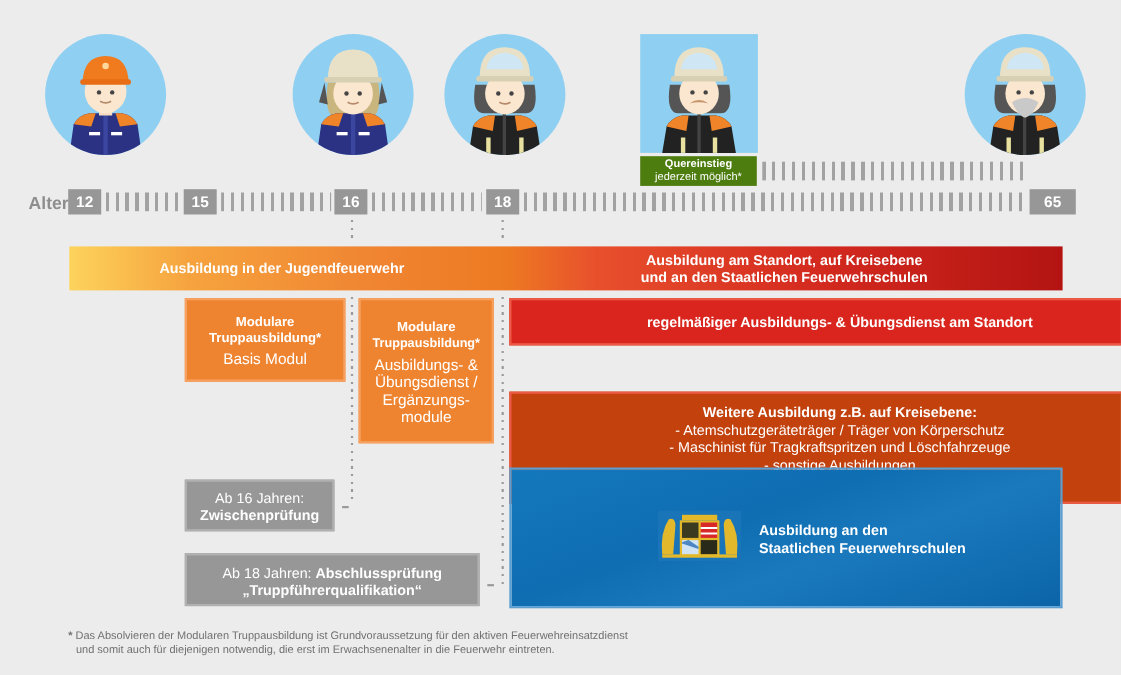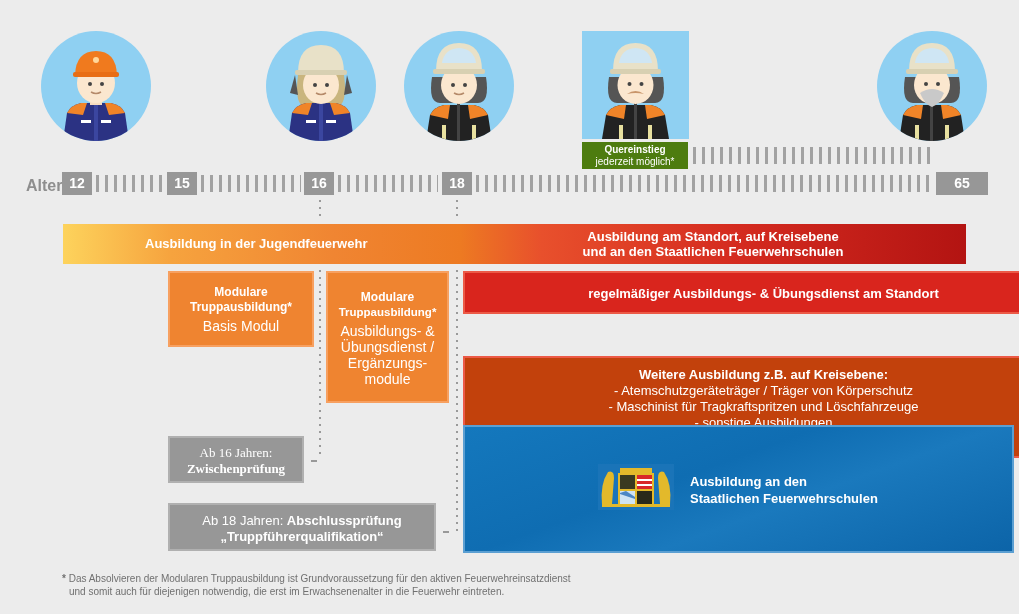--- a/index.html
+++ b/index.html
@@ -29,21 +29,21 @@
 
   .orange-box { position: absolute; background: #ef8430; border: 2px solid #f7a060; color: #fff; text-align: center; }
   .orange-box .t-bold { font-weight: bold; font-size: 12px; line-height: 15px; display: block; }
   .orange-box .t-reg { font-size: 14px; line-height: 16px; display: block; }
 
   .red-box { position: absolute; left: 463px; width: 601px; background: #d9251d; border: 2px solid #ec5a47; color: #fff; text-align: center; }
   .red-box.dark { background: #c2410c; margin-top: 38px; }
   .red-box .title { font-weight: bold; font-size: 13px; }
   .red-box .item { font-size: 13px; line-height: 16px; display:block; }
 
-  .blue-box { position: absolute; left: 463px; top: 425px; width: 551px; height: 128px;
+  .blue-box { position: absolute; left: 463px; top: 425px; width: 503px; height: 128px;
     background: linear-gradient(160deg, #1478bd 0%, #0f6db2 40%, #1a79bd 60%, #0c64a8 100%);
     border: 2px solid #5b9fd2; }
   .blue-box .text { position: absolute; left: 225px; top: 46px; color: #fff; font-weight: bold; font-size: 13px; line-height: 17px; }
   .crest { position: absolute; left: 133px; top: 37px; width: 76px; height: 46px; }
 
   .grey-box { position: absolute; background: #979797; border: 2px solid #b0b0b0; color: #fff; text-align: center; }
   .grey-box span { display: block; font-size: 13px; line-height: 16px; }
 
   .dash { position: absolute; width: 6px; height: 2px; background: #999; }
 
@@ -157,21 +157,21 @@
 
 <div class="alter-label">Alter</div>
 <div class="age-box" style="left:62px;width:30px;">12</div>
 <div class="ticks" style="left:96px;top:175px;width:66px;"></div>
 <div class="age-box" style="left:167px;width:30px;">15</div>
 <div class="ticks" style="left:201px;top:175px;width:100px;"></div>
 <div class="age-box" style="left:304px;width:30px;">16</div>
 <div class="ticks" style="left:338px;top:175px;width:100px;"></div>
 <div class="age-box" style="left:442px;width:30px;">18</div>
 <div class="ticks" style="left:476px;top:175px;width:457px;"></div>
-<div class="age-box" style="left:936px;width:52px;">65</div>
+<div class="age-box" style="left:936px;width:42px;">65</div>
 
 <div class="dots-v" style="left:319px;top:200px;height:18px;"></div>
 <div class="dots-v" style="left:456px;top:200px;height:18px;"></div>
 <div class="dots-v" style="left:319px;top:270px;height:188px;"></div>
 <div class="dots-v" style="left:456px;top:270px;height:262px;"></div>
 
 <div class="main-bar">
   <div class="left-text">Ausbildung in der Jugendfeuerwehr</div>
   <div class="right-text">
     <div>Ausbildung am Standort, auf Kreisebene</div>
@@ -219,21 +219,21 @@
     <path d="M22 29 L28 27 L37 33 L37 35 L22 30Z" fill="#4c86c4"></path>
     <rect x="39" y="27" width="15" height="13" fill="#2a2a1a"></rect>
     <rect x="4" y="40" width="68" height="3" fill="#e3b92b"></rect>
   </svg>
   <div class="text">
     <div>Ausbildung an den</div>
     <div>Staatlichen Feuerwehrschulen</div>
   </div>
 </div>
 
-<div class="grey-box" style="left:168px;top:436px;width:136px;height:47px;padding-top:7px;font-family:Liberation Serif, serif;">
+<div class="grey-box" style="left:168px;top:436px;width:136px;height:47px;padding-top:7px;">
   <span>Ab 16 Jahren:</span>
   <span style="font-weight:bold;">Zwischenprüfung</span>
 </div>
 <div class="dash" style="left:311px;top:460px;"></div>
 
 <div class="grey-box" style="left:168px;top:503px;width:268px;height:48px;padding-top:8px;">
   <span><span style="display:inline;">Ab 18 Jahren: </span><b>Abschlussprüfung</b></span>
   <span style="font-weight:bold;">„Truppführerqualifikation“</span>
 </div>
 <div class="dash" style="left:443px;top:531px;"></div>

